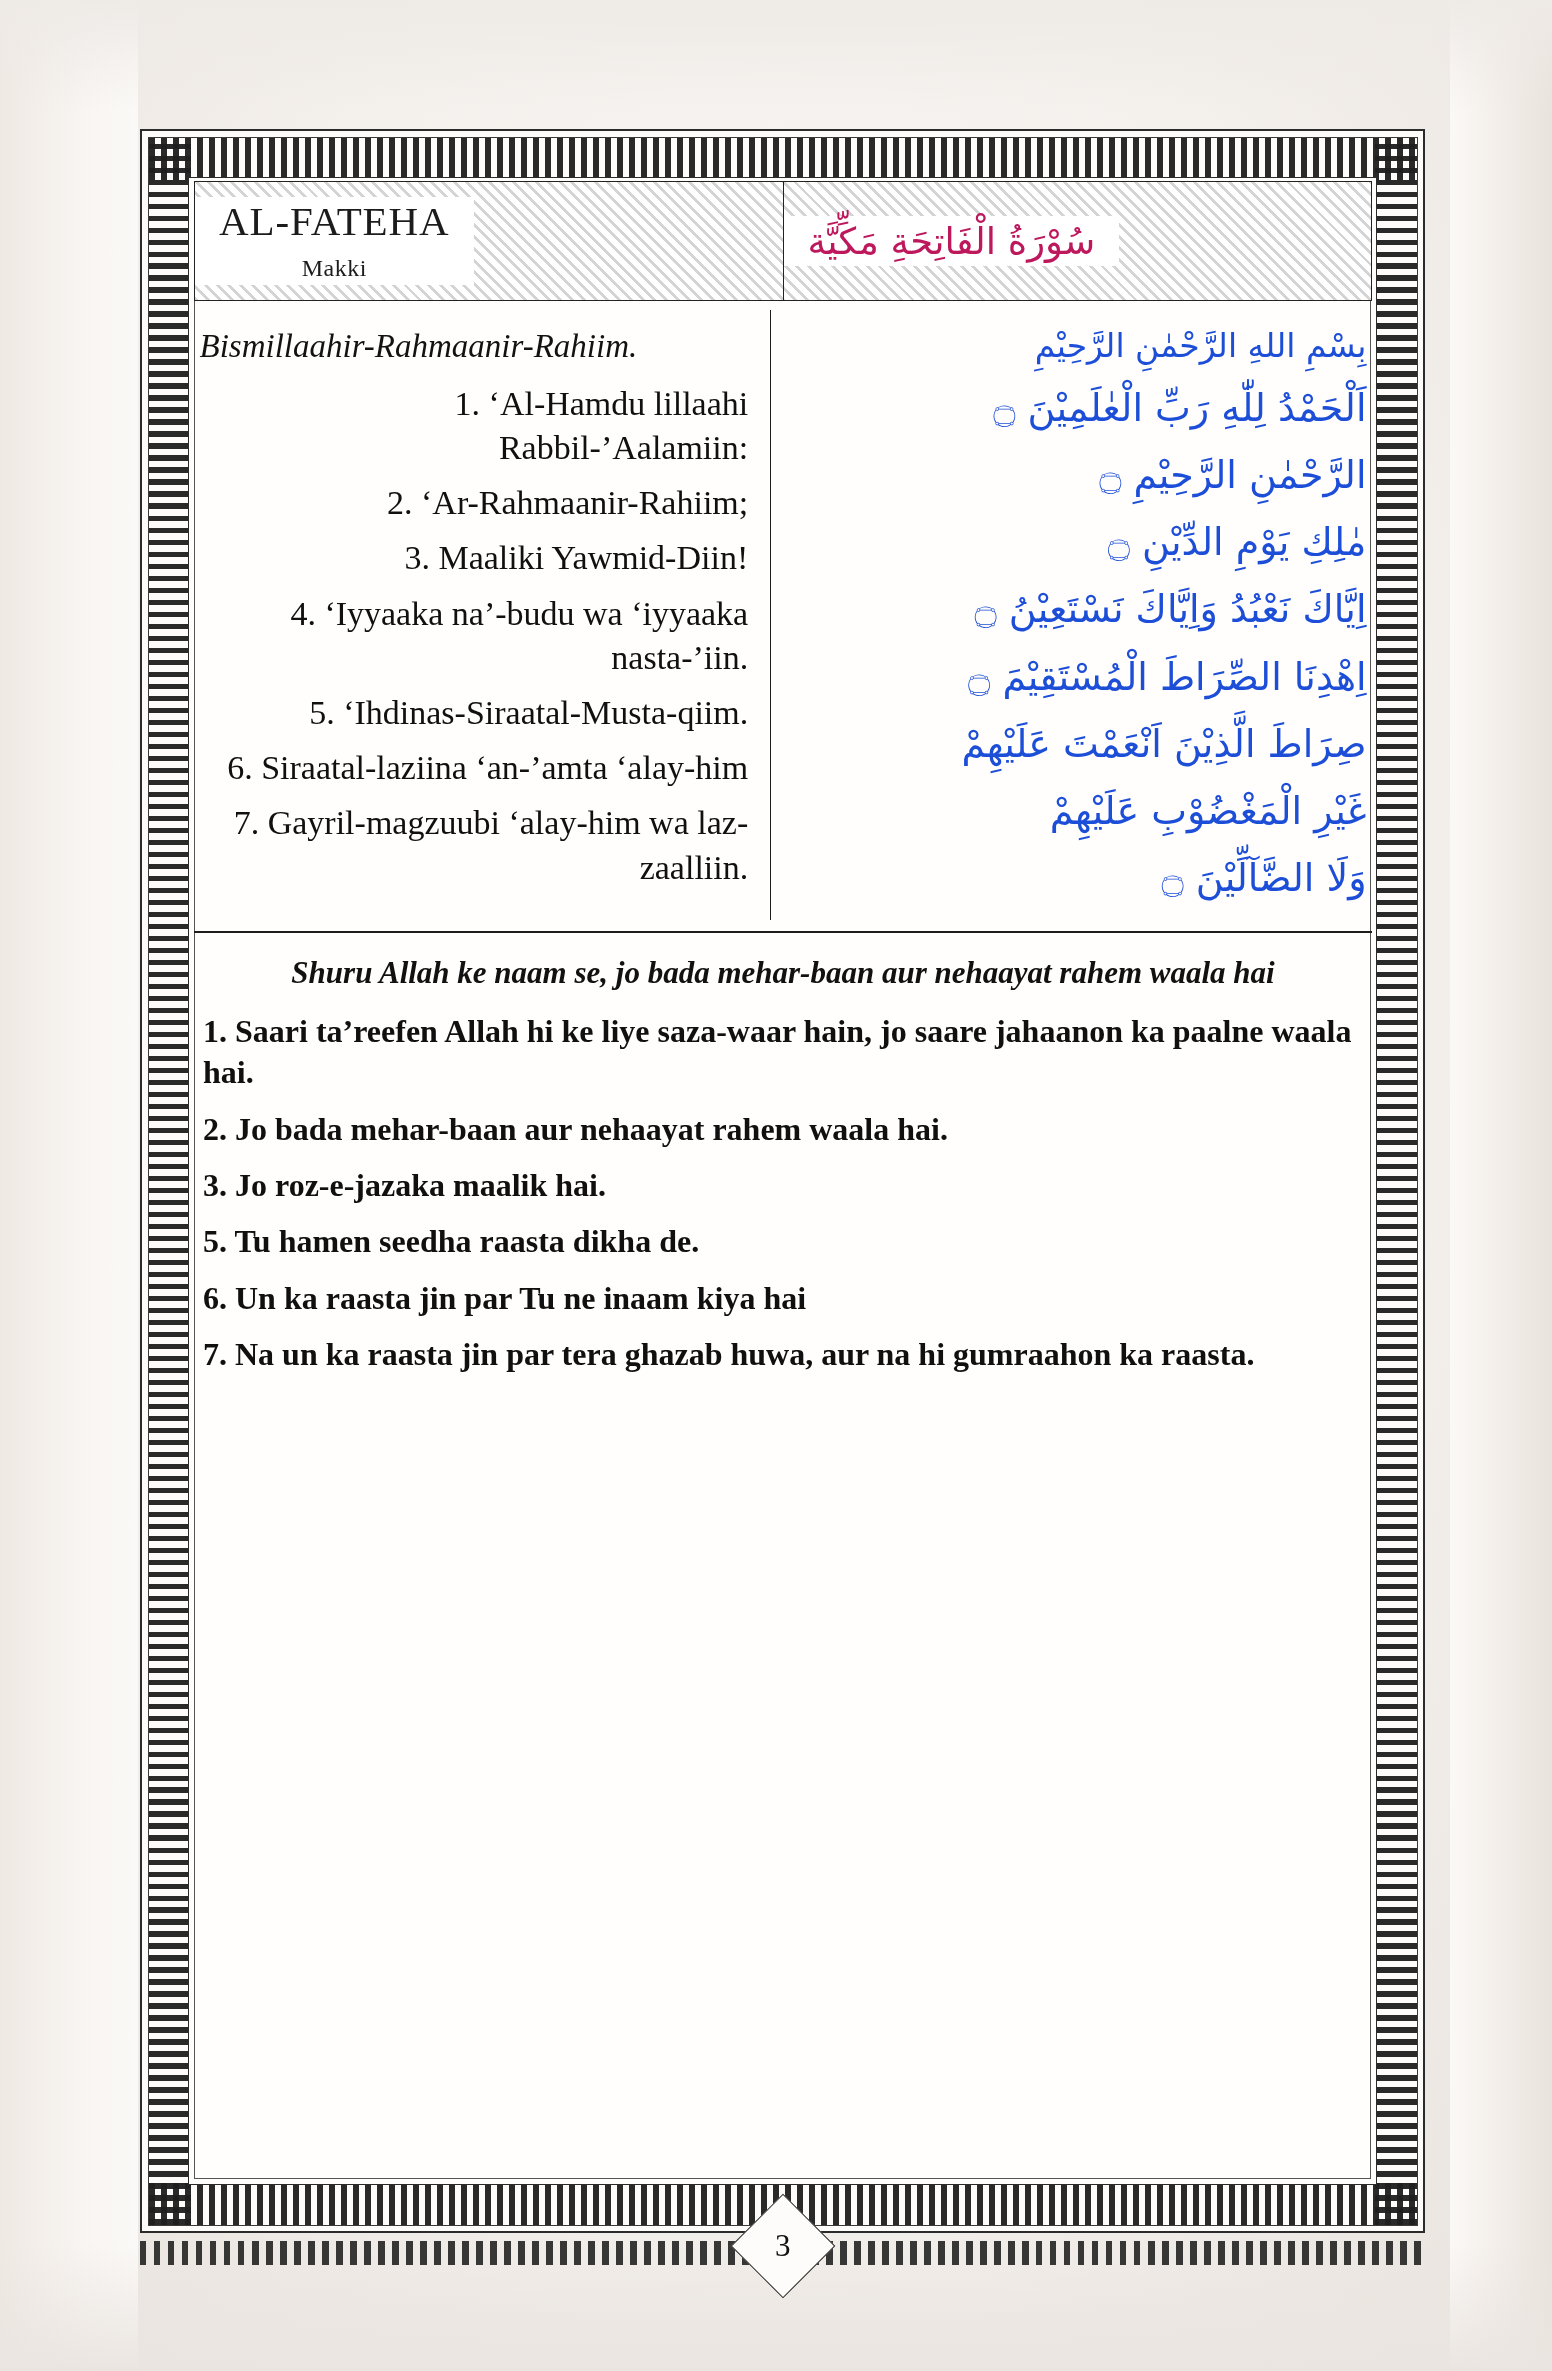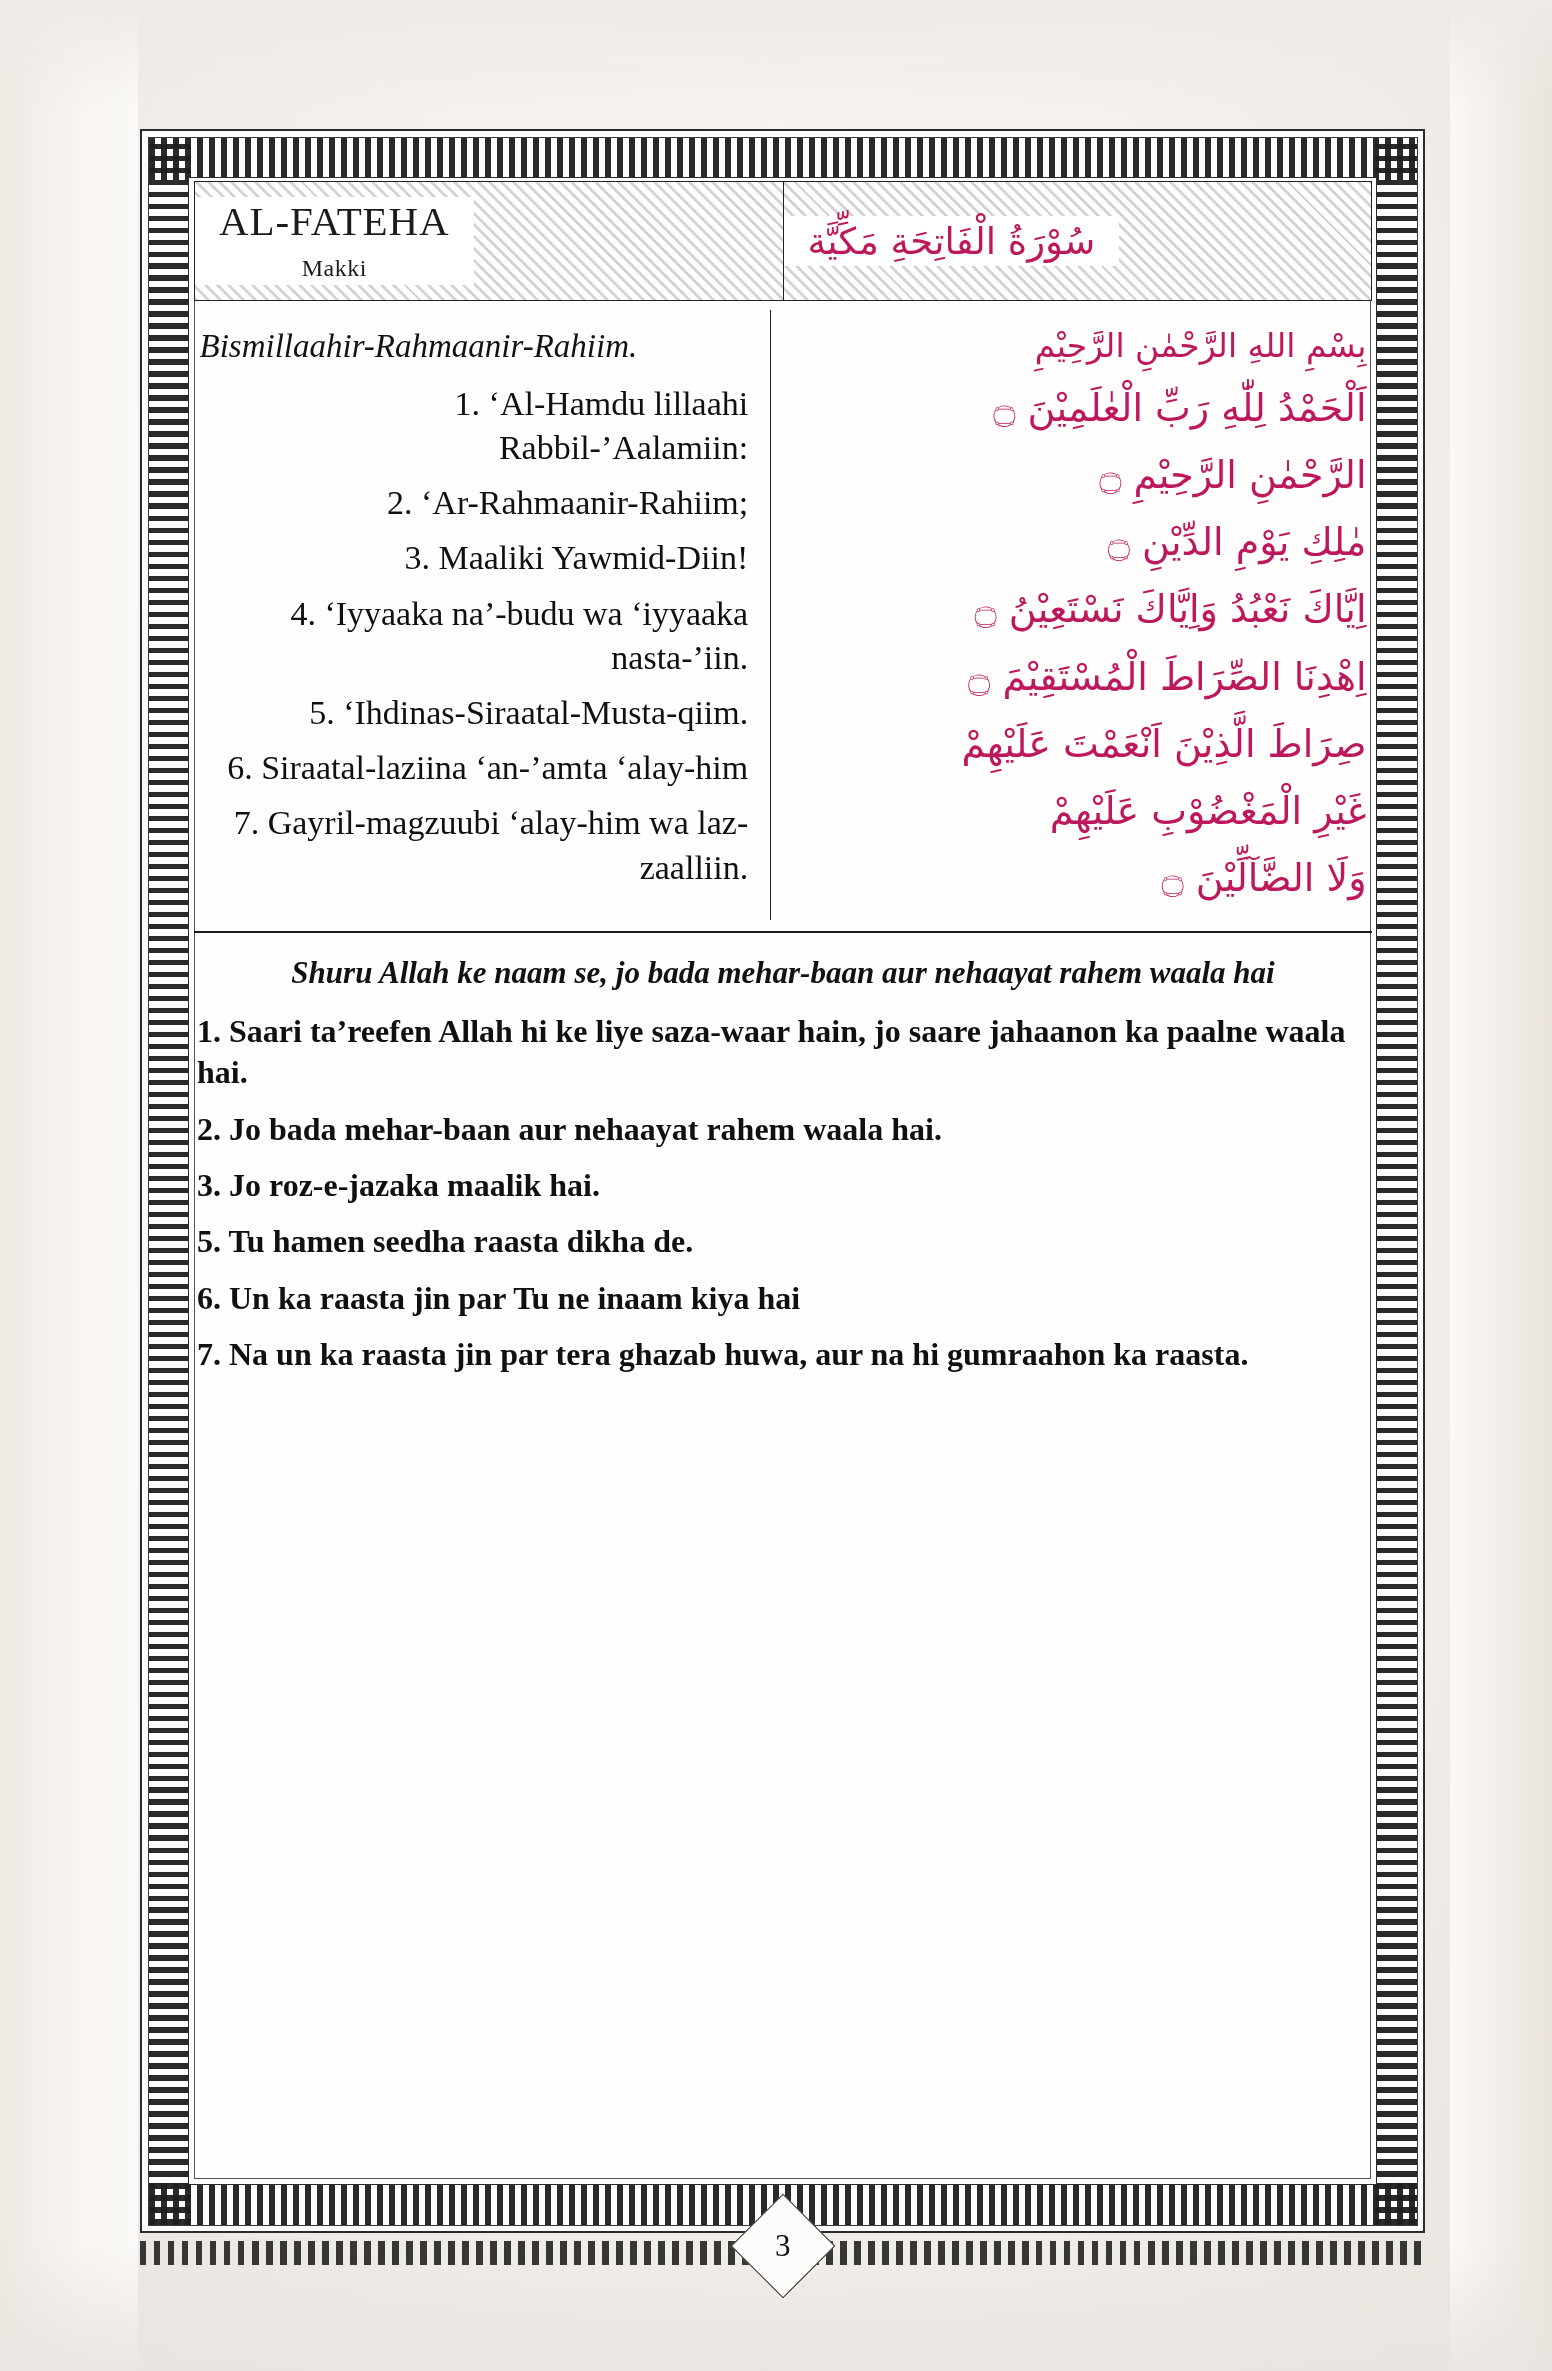--- a/index.html
+++ b/index.html
@@ -200,21 +200,21 @@
     font-size: 34px;
     line-height: 1.30;
     color: #101010;
     margin: 0 0 11px 16px;
     text-align: right;
   }
   .arabic-line {
     font-family: "DejaVu Sans", sans-serif;
     font-size: 38px;
     line-height: 1.62;
-    color: #be185d;
+    color: #1d4ed8;
     margin: 0 0 5.5px 0;
     white-space: nowrap;
     text-align: right;
   }
   .arabic-line.bism {
     font-size: 33px;
   }
 
   
   .trans-header {
@@ -225,21 +225,21 @@
     line-height: 1.32;
     color: #111;
     margin: 20px 42px 16.6px 42px;
   }
   .trans-line {
     font-weight: bold;
     font-size: 32px;
     line-height: 1.30;
     color: #101010;
     margin: 0 0 14.8px 0;
-    padding-left: 3px;
+    padding-left: 9px;
   }
 
   
   .footer-ornament {
     position: absolute;
     left: 140px;
     right: 127px;
     bottom: 100px;
     height: 55px;
     display: flex;

